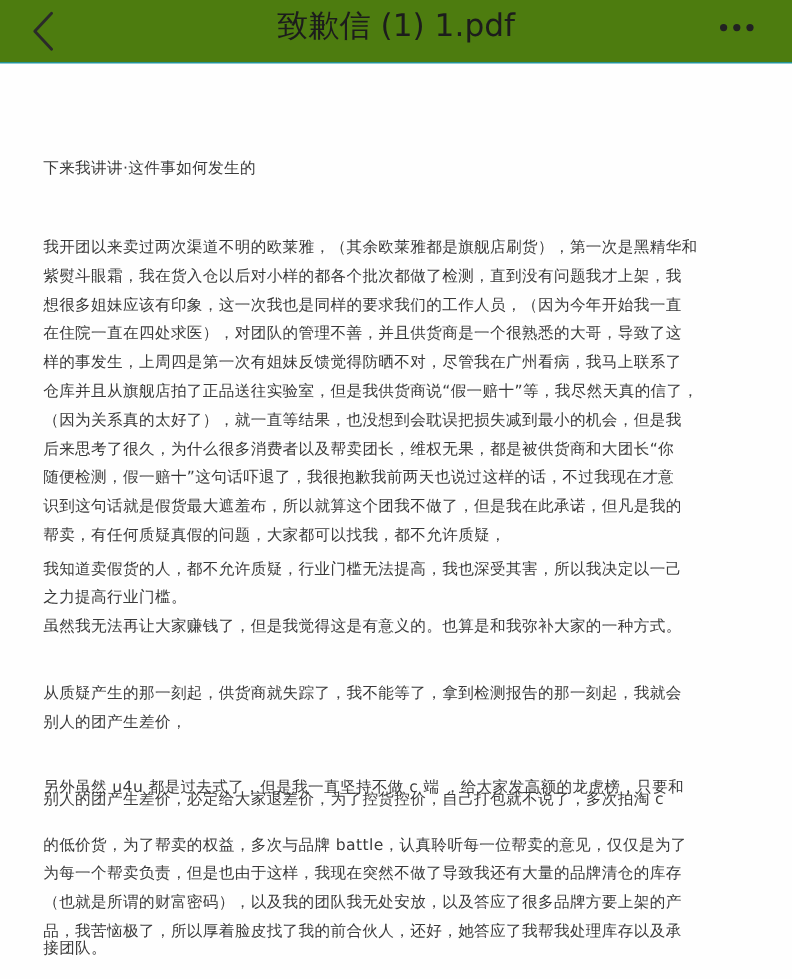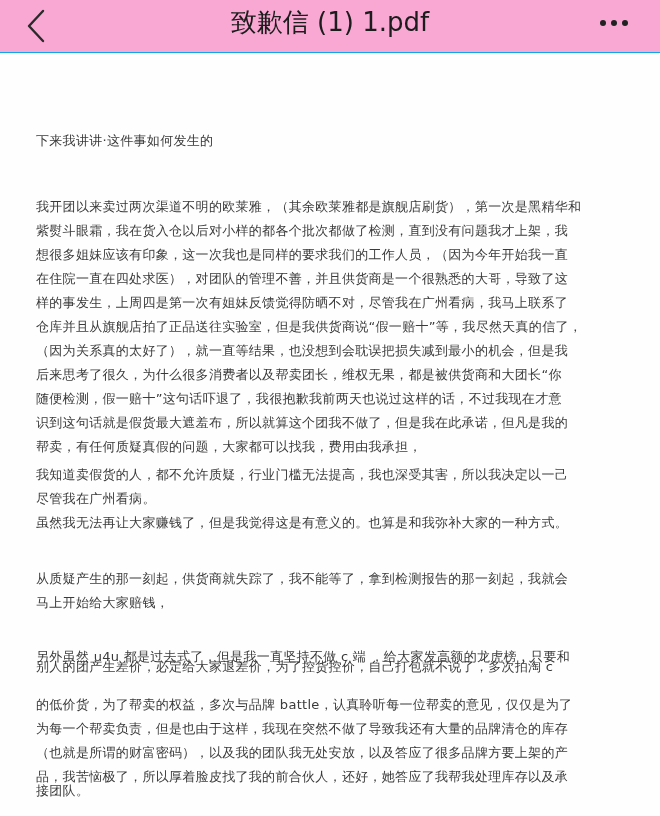--- a/index.html
+++ b/index.html
@@ -4,21 +4,21 @@
 <style>
   html, body { margin: 0; padding: 0; }
   body {
     width: 660px; height: 816px; overflow: hidden;
     background: #fdfdfd;
     font-family: "DejaVu Sans", "Liberation Sans", sans-serif;
     position: relative;
   }
   .topbar {
     position: absolute; left: 0; top: 0; width: 660px; height: 52px;
-    background: #f9a8d4;
+    background: #4d7c0f;
     border-bottom: 1px solid #0ea5e9;
     box-shadow: 0 2px 4px rgba(0,0,0,0.04);
   }
   .back-btn {
     position: absolute; left: 18px; top: 6px; width: 36px; height: 40px;
     display: flex; align-items: center; justify-content: center; cursor: pointer;
   }
   .title {
     position: absolute; left: 0; right: 0; top: 0; height: 52px;
     text-align: center; line-height: 44px;
@@ -64,32 +64,32 @@
     <div class="line" style="top:143px">我开团以来卖过两次渠道不明的欧莱雅，（其余欧莱雅都是旗舰店刷货），第一次是黑精华和</div>
     <div class="line" style="top:167px">紫熨斗眼霜，我在货入仓以后对小样的都各个批次都做了检测，直到没有问题我才上架，我</div>
     <div class="line" style="top:191px">想很多姐妹应该有印象，这一次我也是同样的要求我们的工作人员，（因为今年开始我一直</div>
     <div class="line" style="top:215px">在住院一直在四处求医），对团队的管理不善，并且供货商是一个很熟悉的大哥，导致了这</div>
     <div class="line" style="top:239px">样的事发生，上周四是第一次有姐妹反馈觉得防晒不对，尽管我在广州看病，我马上联系了</div>
     <div class="line" style="top:263px">仓库并且从旗舰店拍了正品送往实验室，但是我供货商说“假一赔十”等，我尽然天真的信了，</div>
     <div class="line" style="top:287px">（因为关系真的太好了），就一直等结果，也没想到会耽误把损失减到最小的机会，但是我</div>
     <div class="line" style="top:311px">后来思考了很久，为什么很多消费者以及帮卖团长，维权无果，都是被供货商和大团长“你</div>
     <div class="line" style="top:335px">随便检测，假一赔十”这句话吓退了，我很抱歉我前两天也说过这样的话，不过我现在才意</div>
     <div class="line" style="top:359px">识到这句话就是假货最大遮羞布，所以就算这个团我不做了，但是我在此承诺，但凡是我的</div>
-    <div class="line" style="top:383px">帮卖，有任何质疑真假的问题，大家都可以找我，费用由我承担，</div>
+    <div class="line" style="top:383px">帮卖，有任何质疑真假的问题，大家都可以找我，都不允许质疑，</div>
   </div>
 
   <div>
     <div class="line" style="top:411px">我知道卖假货的人，都不允许质疑，行业门槛无法提高，我也深受其害，所以我决定以一己</div>
-    <div class="line" style="top:435px">尽管我在广州看病。</div>
+    <div class="line" style="top:435px">之力提高行业门槛。</div>
     <div class="line" style="top:459px">虽然我无法再让大家赚钱了，但是我觉得这是有意义的。也算是和我弥补大家的一种方式。</div>
   </div>
 
   <div>
     <div class="line" style="top:515px">从质疑产生的那一刻起，供货商就失踪了，我不能等了，拿到检测报告的那一刻起，我就会</div>
-    <div class="line" style="top:539px">马上开始给大家赔钱，</div>
+    <div class="line" style="top:539px">别人的团产生差价，</div>
   </div>
 
   <div>
     <div class="line" style="top:593px">另外虽然 u4u 都是过去式了，但是我一直坚持不做 c 端 ，给大家发高额的龙虎榜，只要和</div>
     <div class="line" style="top:603px">别人的团产生差价，必定给大家退差价，为了控货控价，自己打包就不说了，多次拍淘 c</div>
     <div class="line" style="top:641px">的低价货，为了帮卖的权益，多次与品牌 battle，认真聆听每一位帮卖的意见，仅仅是为了</div>
     <div class="line" style="top:665px">为每一个帮卖负责，但是也由于这样，我现在突然不做了导致我还有大量的品牌清仓的库存</div>
     <div class="line" style="top:689px">（也就是所谓的财富密码），以及我的团队我无处安放，以及答应了很多品牌方要上架的产</div>
     <div class="line" style="top:713px">品，我苦恼极了，所以厚着脸皮找了我的前合伙人，还好，她答应了我帮我处理库存以及承</div>
     <div class="line" style="top:727px">接团队。</div>

